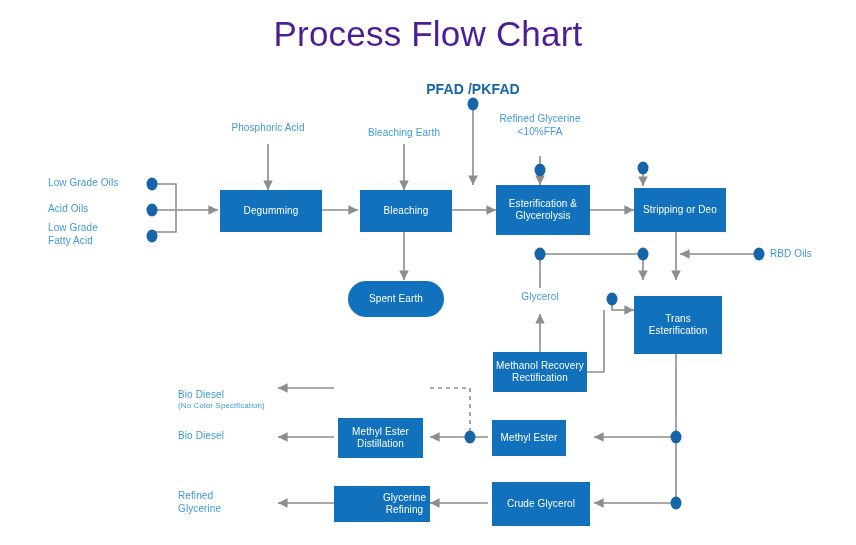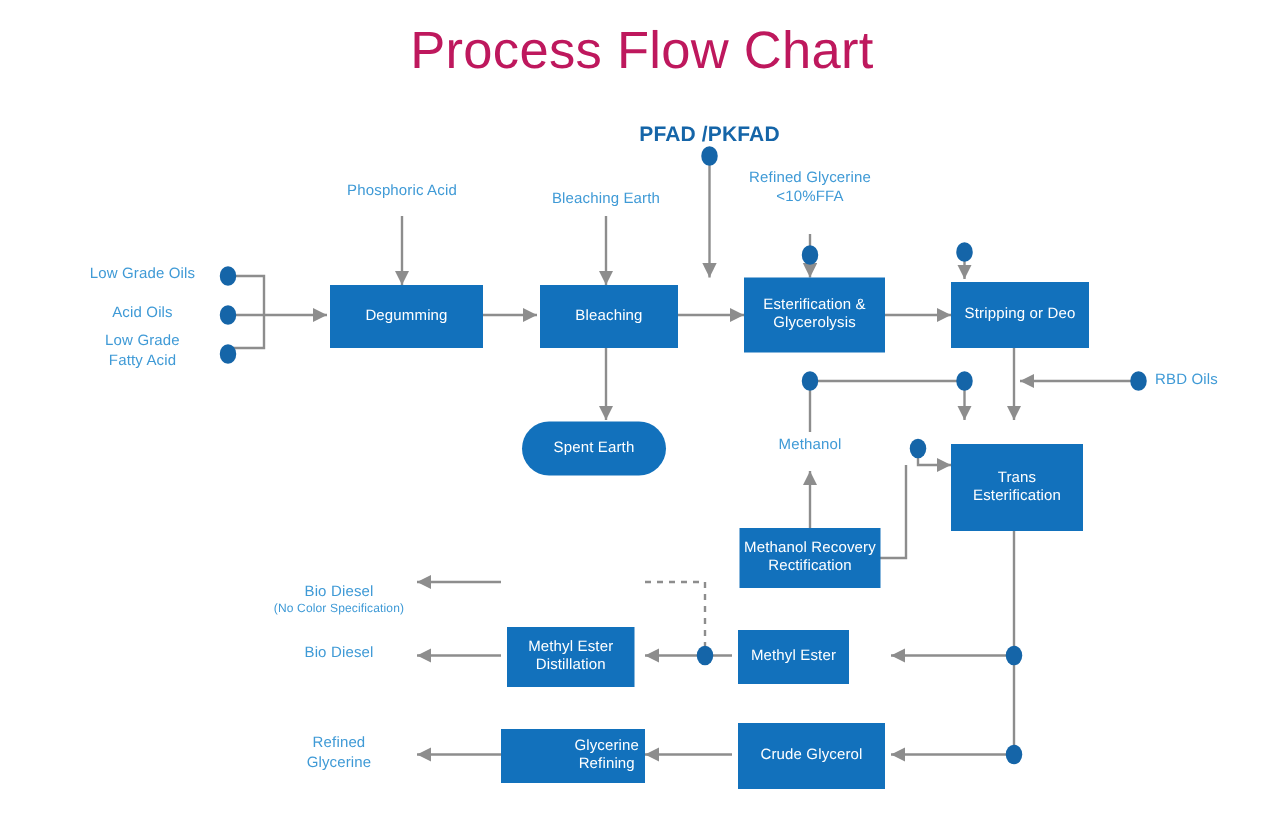--- a/index.html
+++ b/index.html
@@ -26,21 +26,21 @@
     width: 856px;
     height: 545px;
   }
   .title {
     position: absolute;
     left: 0;
     top: 14px;
     width: 856px;
     text-align: center;
     font-size: 35px;
-    color: #be185d;
+    color: #4c1d95;
     letter-spacing: 0.2px;
     font-weight: 400;
   }
   .box {
     position: absolute;
     background: #1271bc;
     color: #ffffff;
     display: flex;
     align-items: center;
     justify-content: center;
@@ -57,21 +57,21 @@
   .lbl {
     position: absolute;
     color: #3f9ad6;
     font-size: 10px;
     line-height: 1.25;
     text-align: center;
     white-space: pre-line;
     letter-spacing: 0.1px;
   }
   .lbl.right {
-    text-align: center;
+    text-align: left;
   }
   .lbl.left {
     text-align: left;
   }
   .lbl .sub {
     display: block;
     font-size: 8px;
   }
   .lbl.strong {
     color: #1565a8;
@@ -178,21 +178,21 @@
   <div class="lbl" style="left:206px;top:122px;width:124px;">Phosphoric Acid</div>
   <div class="lbl" style="left:344px;top:127px;width:120px;">Bleaching Earth</div>
 
   <div class="lbl strong" style="left:398px;top:81px;width:150px;">PFAD /PKFAD</div>
 
   <div class="lbl" style="left:482px;top:113px;width:116px;">Refined Glycerine
 &lt;10%FFA</div>
 
   <div class="lbl left" style="left:770px;top:248px;width:80px;">RBD Oils</div>
 
-  <div class="lbl" style="left:494px;top:291px;width:92px;">Methanol</div>
+  <div class="lbl" style="left:494px;top:291px;width:92px;">Glycerol</div>
 
   <div class="lbl right" style="left:178px;top:376px;width:96px;">
     <span>Bio Diesel</span>
     <span class="sub">(No Color Specification)</span>
   </div>
 
   <div class="lbl right" style="left:178px;top:430px;width:96px;">Bio Diesel</div>
 
   <div class="lbl right" style="left:178px;top:490px;width:96px;">Refined
 Glycerine</div>

